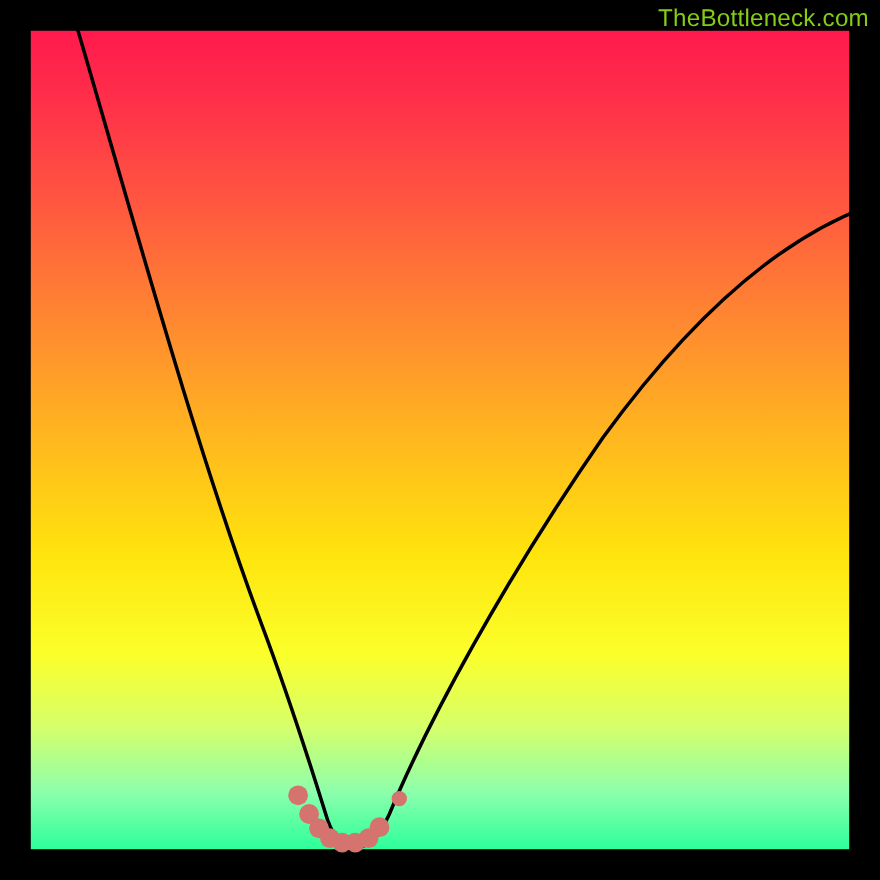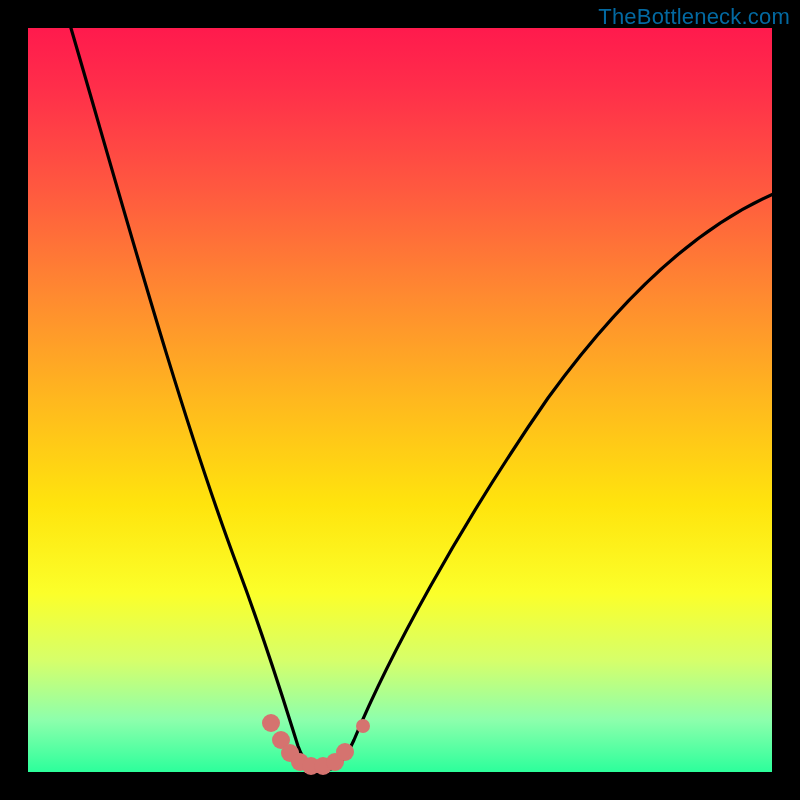--- a/index.html
+++ b/index.html
@@ -35,21 +35,21 @@
       #fbff2a 76%,
       #d6ff6a 85%,
       #8dffac 93%,
       #2cff9b 100%
     );
   }
   .watermark {
     position: absolute;
     top: 4px;
     right: 10px;
-    color: #0369a1;
+    color: #84cc16;
     font-size: 22px;
     letter-spacing: 0.2px;
     font-weight: 500;
   }
   svg.curve {
     position: absolute;
     left: 0;
     top: 0;
     width: 744px;
     height: 744px;

